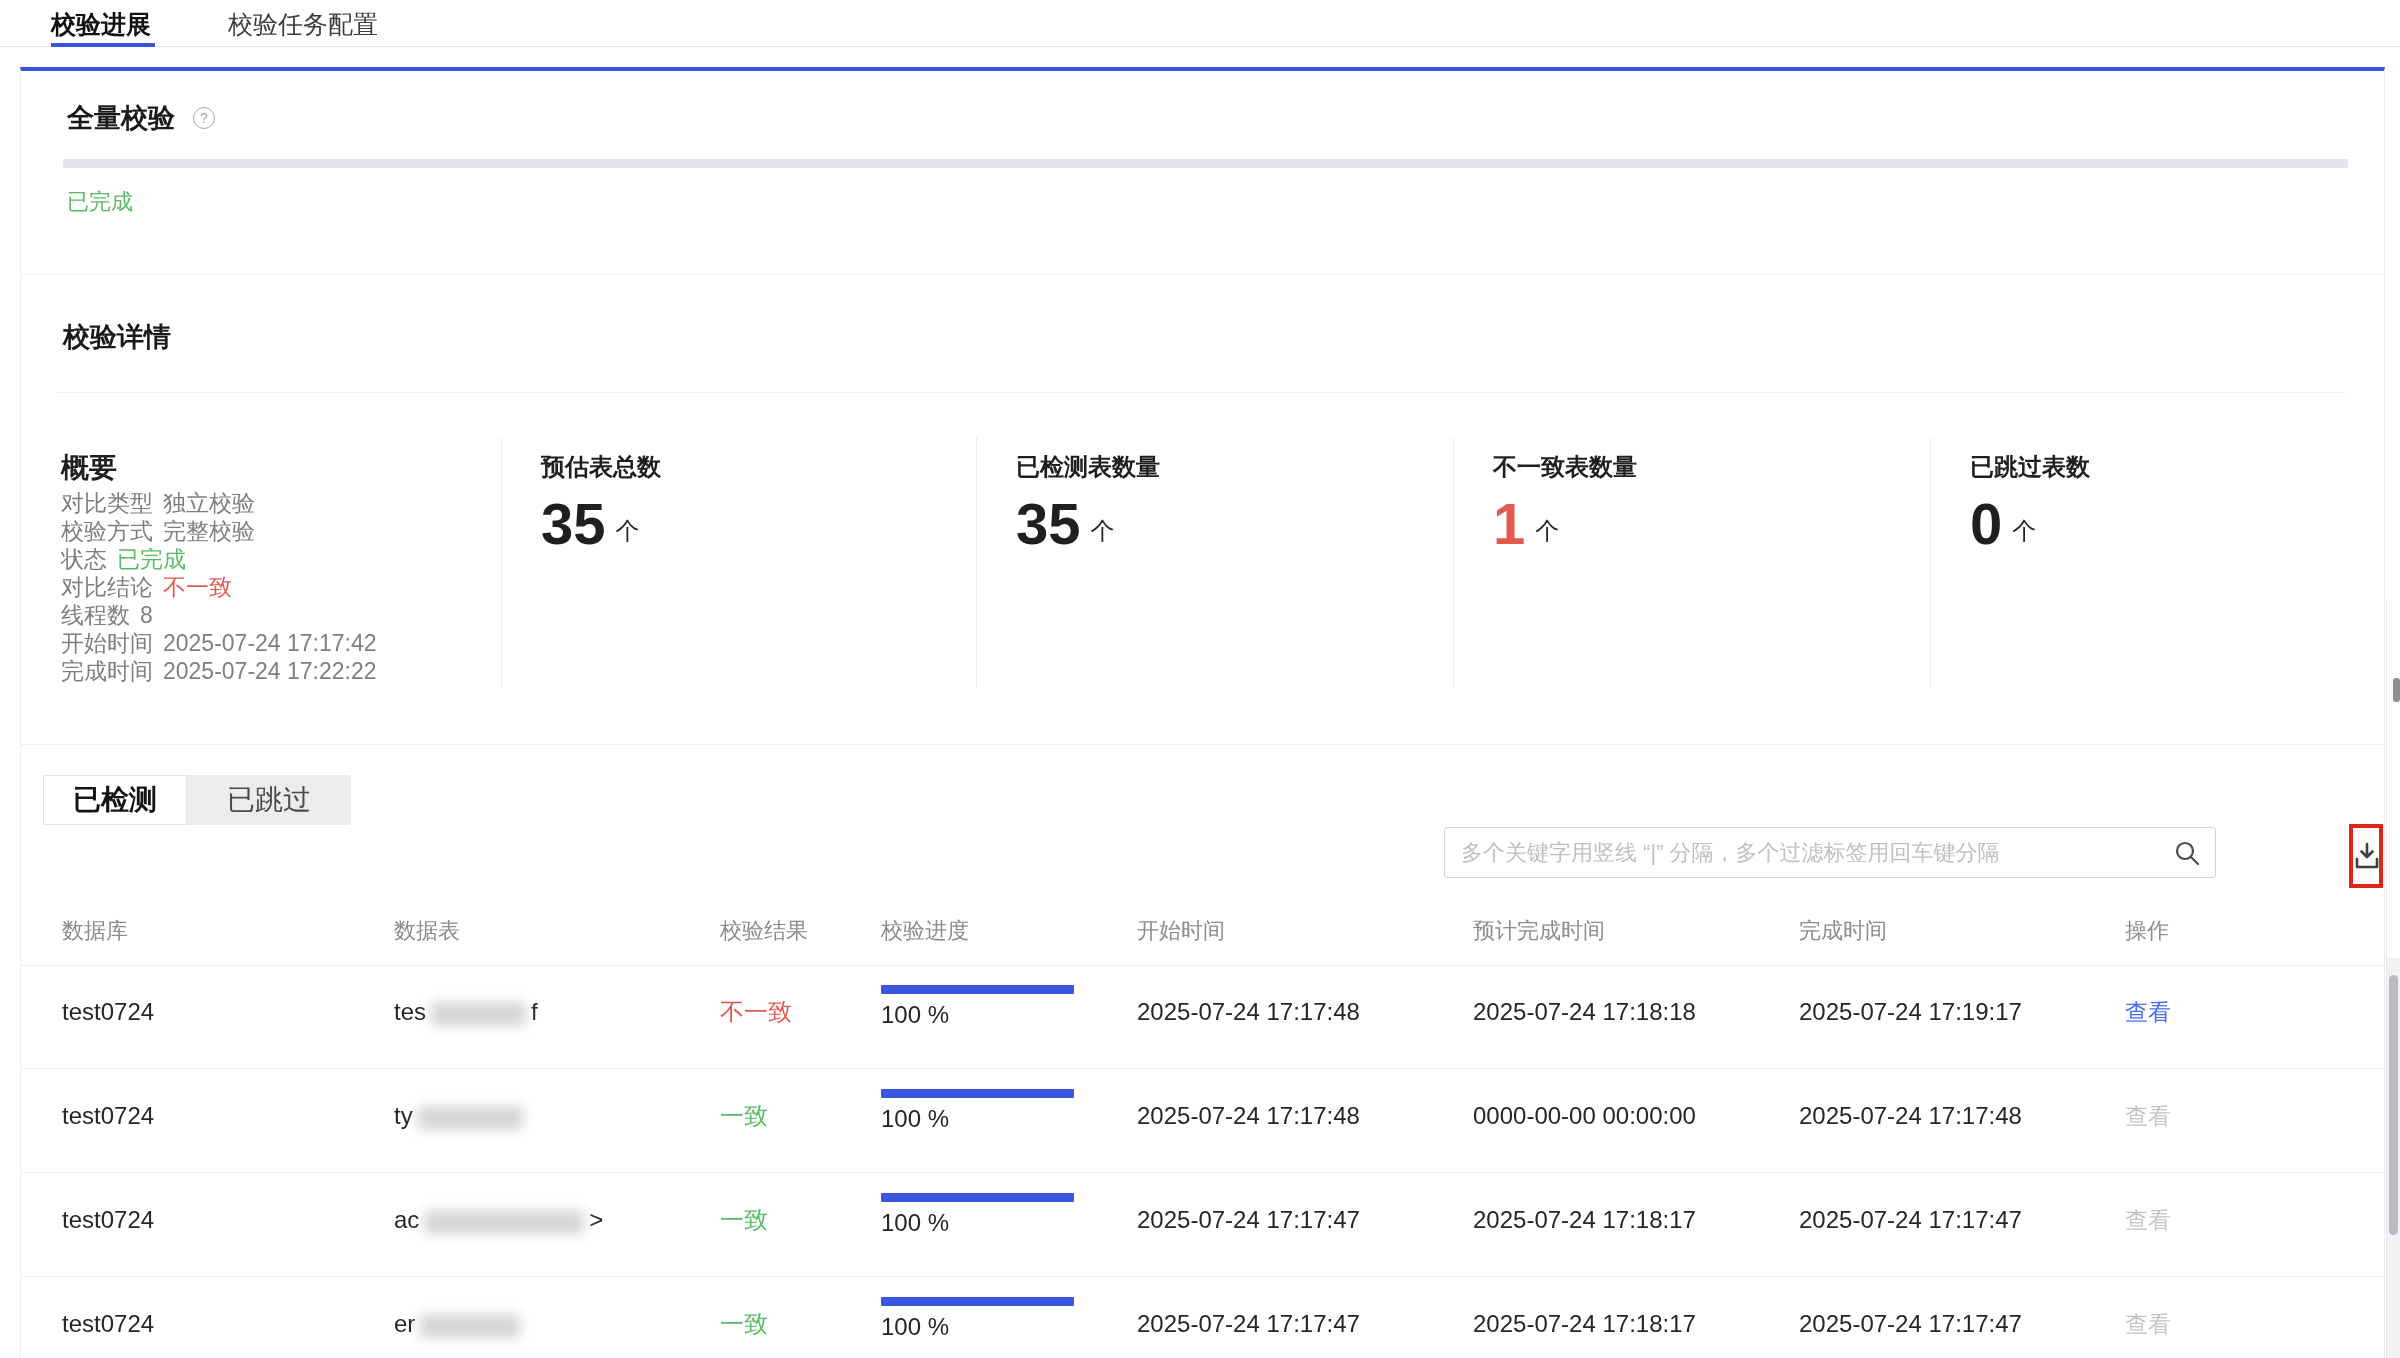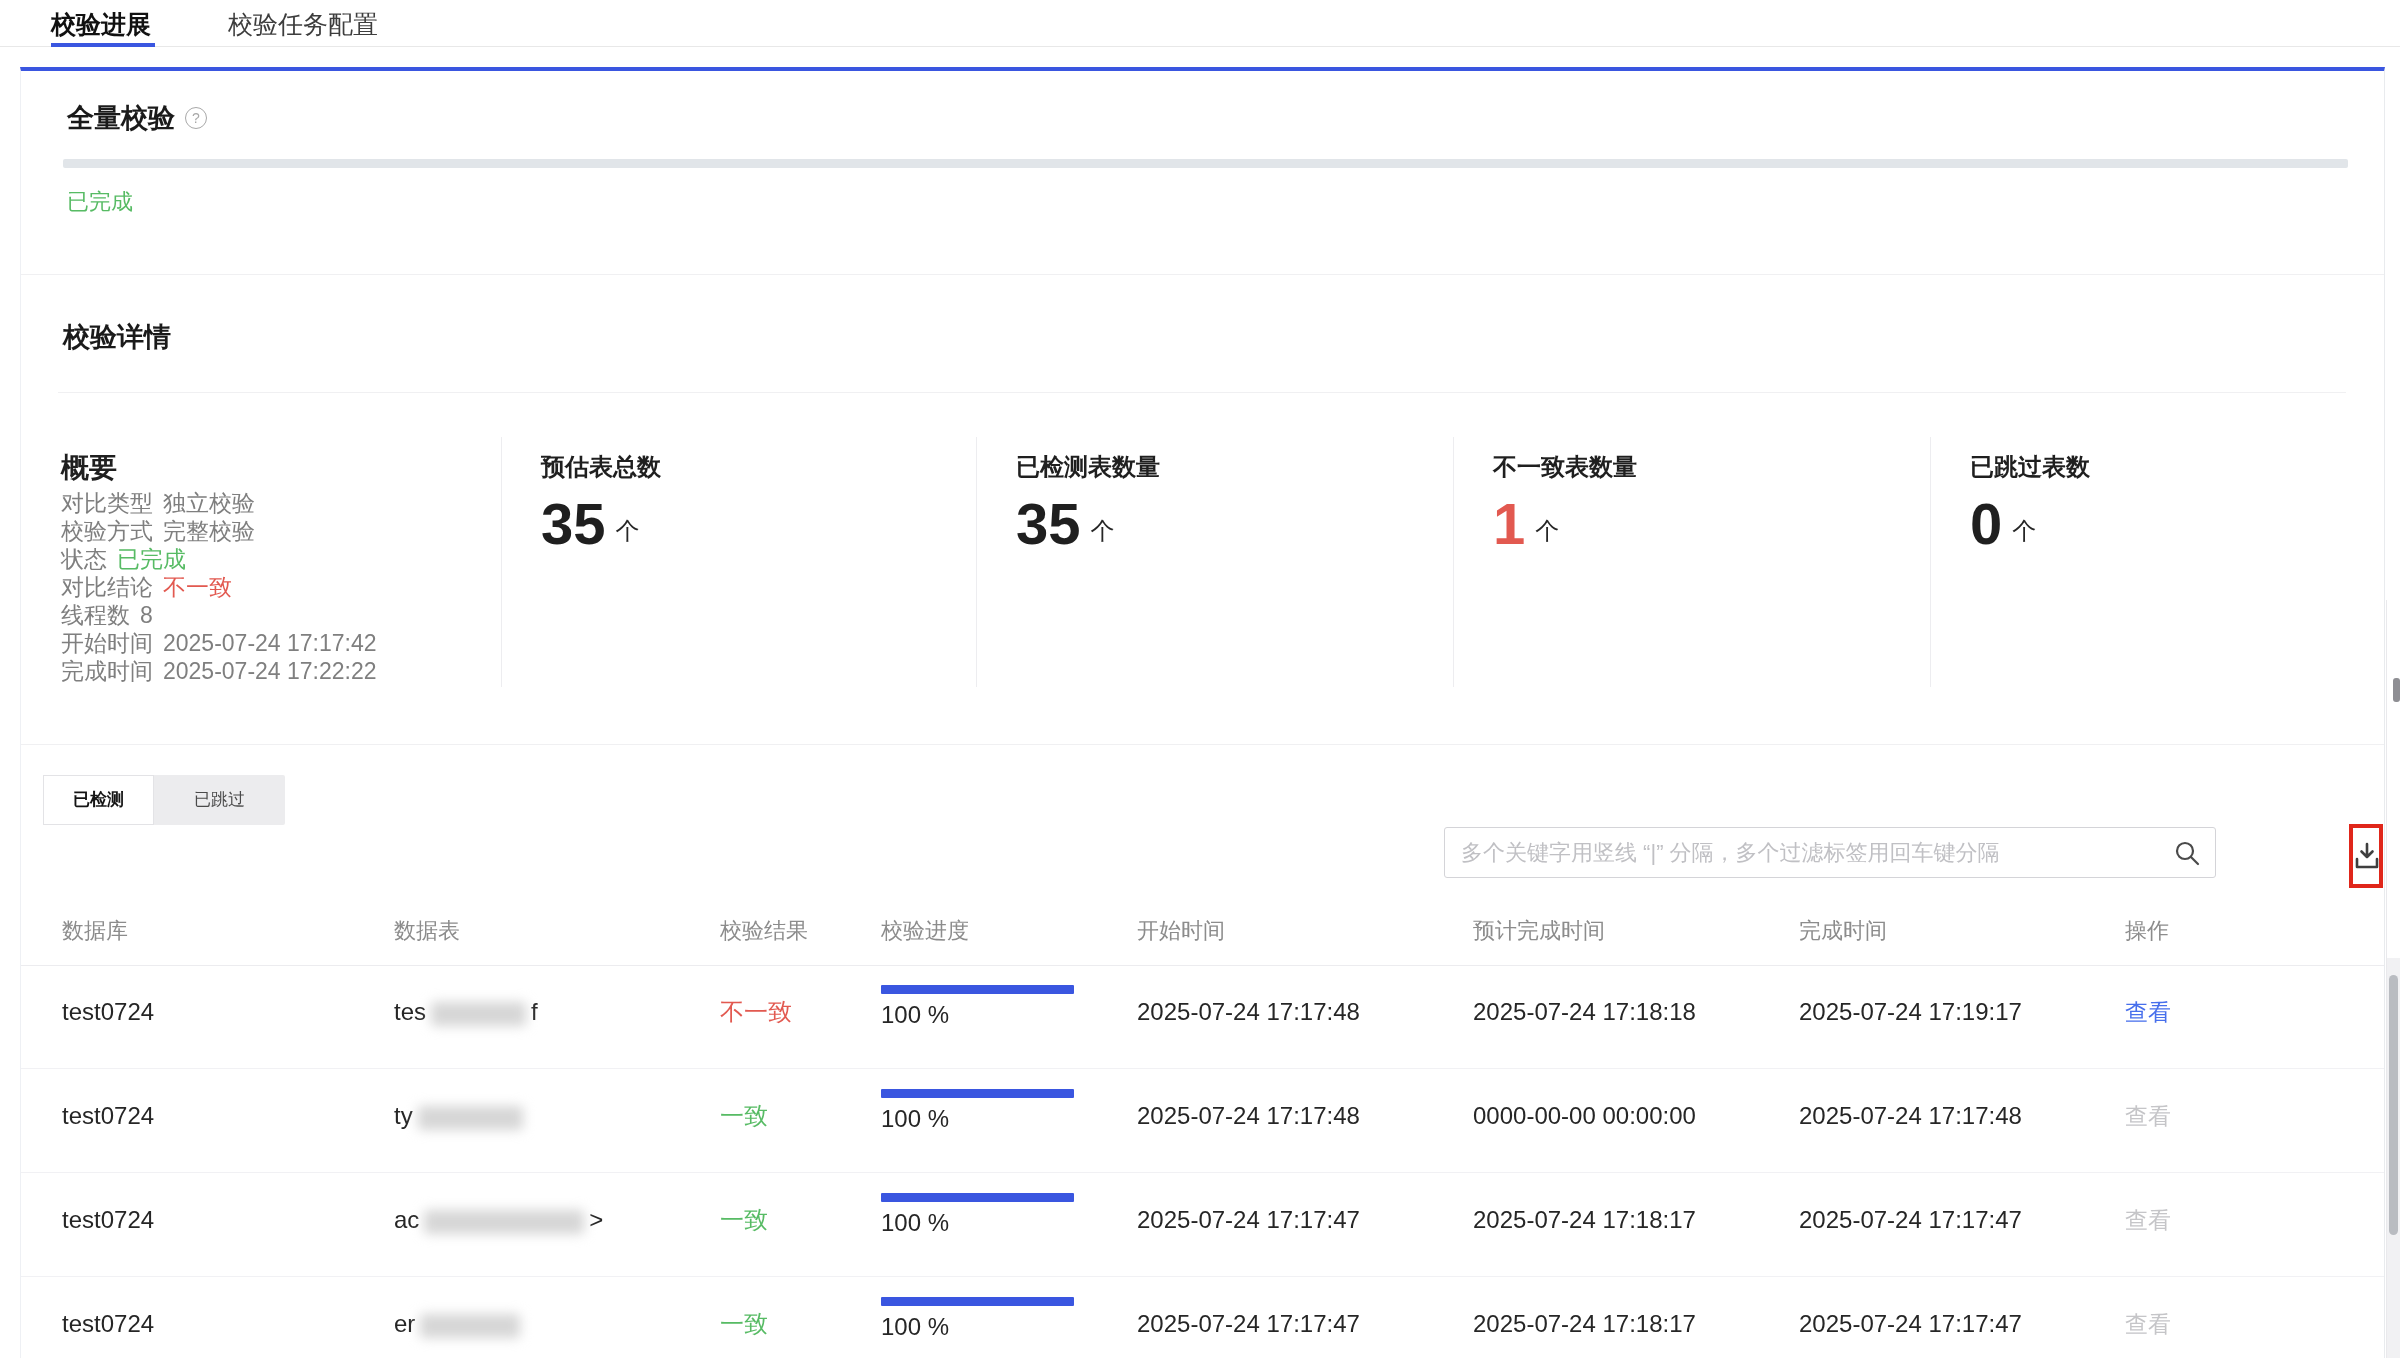--- a/index.html
+++ b/index.html
@@ -17,21 +17,21 @@
   .tab-config{left:228px;}
   .tab-underline{position:absolute;left:51px;top:43px;width:104px;height:4px;background:var(--accent);}
   
   .card{position:absolute;left:20px;top:67px;width:2365px;height:1291px;background:#fff;
     border-top:4px solid var(--accent);border-left:1px solid #eef0f4;border-right:1px solid #e9ebee;overflow:hidden;}
   .hdiv{position:absolute;left:0;right:0;height:1px;background:#f0f0f2;}
   .d1{top:203px;}
   .d2{top:321px;left:37px;right:38px;}
   .d3{top:673px;}
   .dhead{top:894px;background:#ececef;}
-  .fc-title{position:absolute;left:46px;top:29px;font-size:27px;font-weight:700;color:#1a1a1a;display:flex;align-items:center;gap:10px;}
+  .fc-title{position:absolute;left:46px;top:29px;font-size:27px;font-weight:700;color:#1a1a1a;display:flex;align-items:center;gap:18px;}
   .qicon{display:inline-flex;align-items:center;justify-content:center;width:22px;height:22px;border:1.5px solid #a8a8a8;
     border-radius:50%;font-size:14px;font-weight:400;color:#a8a8a8;cursor:pointer;}
   .bigbar{position:absolute;left:42px;top:88px;width:2285px;height:9px;background:var(--bar-gray);border-radius:2px;}
   .fc-status{position:absolute;left:46px;top:116px;font-size:22px;color:var(--green);}
   .detail-title{position:absolute;left:42px;top:248px;font-size:27px;font-weight:700;color:#1a1a1a;}
   
   .summary-title{position:absolute;left:40px;top:378px;font-size:28px;font-weight:700;color:#1f1f1f;}
   .summary-rows{position:absolute;left:40px;top:418px;}
   .srow{font-size:23px;line-height:28px;color:#7f7f7f;white-space:nowrap;}
   .svalue{margin-left:10px;}
@@ -43,21 +43,21 @@
   .stat:nth-child(2){left:955px;}
   .stat:nth-child(3){left:1432px;}
   .stat:nth-child(4){left:1909px;}
   .stat-label{font-size:24px;font-weight:600;color:#1f1f1f;}
   .stat-num-row{display:flex;align-items:flex-end;margin-top:9px;}
   .stat-value{font-size:58px;font-weight:600;color:#1f1f1f;line-height:64px;}
   .stat-value.red{color:var(--red);}
   .stat-unit{font-size:24px;color:#262626;margin-left:10px;padding-bottom:9px;}
   
   .seg{position:absolute;left:22px;top:704px;height:50px;display:flex;background:#ececee;border-radius:2px;}
-  .seg-item{font-size:17px;line-height:50px;color:#4a4a4a;padding:0 40px;cursor:pointer;white-space:nowrap;text-align:center;}
+  .seg-item{font-size:28px;line-height:50px;color:#4a4a4a;padding:0 40px;cursor:pointer;white-space:nowrap;text-align:center;}
   .seg-item.active{background:#fff;font-weight:700;color:#141414;padding:0 30px;box-shadow:inset 0 0 0 1px #e3e3e6;}
   
   .search{position:absolute;left:1423px;top:756px;width:772px;height:51px;border:1px solid #d4d4d8;border-radius:3px;background:#fff;}
   .search input{width:100%;height:100%;border:0;outline:none;font-size:22px;padding:0 60px 0 16px;
     font-family:"Liberation Sans","DejaVu Sans",sans-serif;color:#262626;background:transparent;}
   .search input::placeholder{color:#c0c0c4;}
   .search-icon{position:absolute;right:14px;top:11px;width:28px;height:28px;cursor:pointer;}
   
   .thead span{position:absolute;top:845px;font-size:22px;color:#8c8c8c;white-space:nowrap;}
   .rows{position:absolute;left:0;top:894px;width:2365px;}

